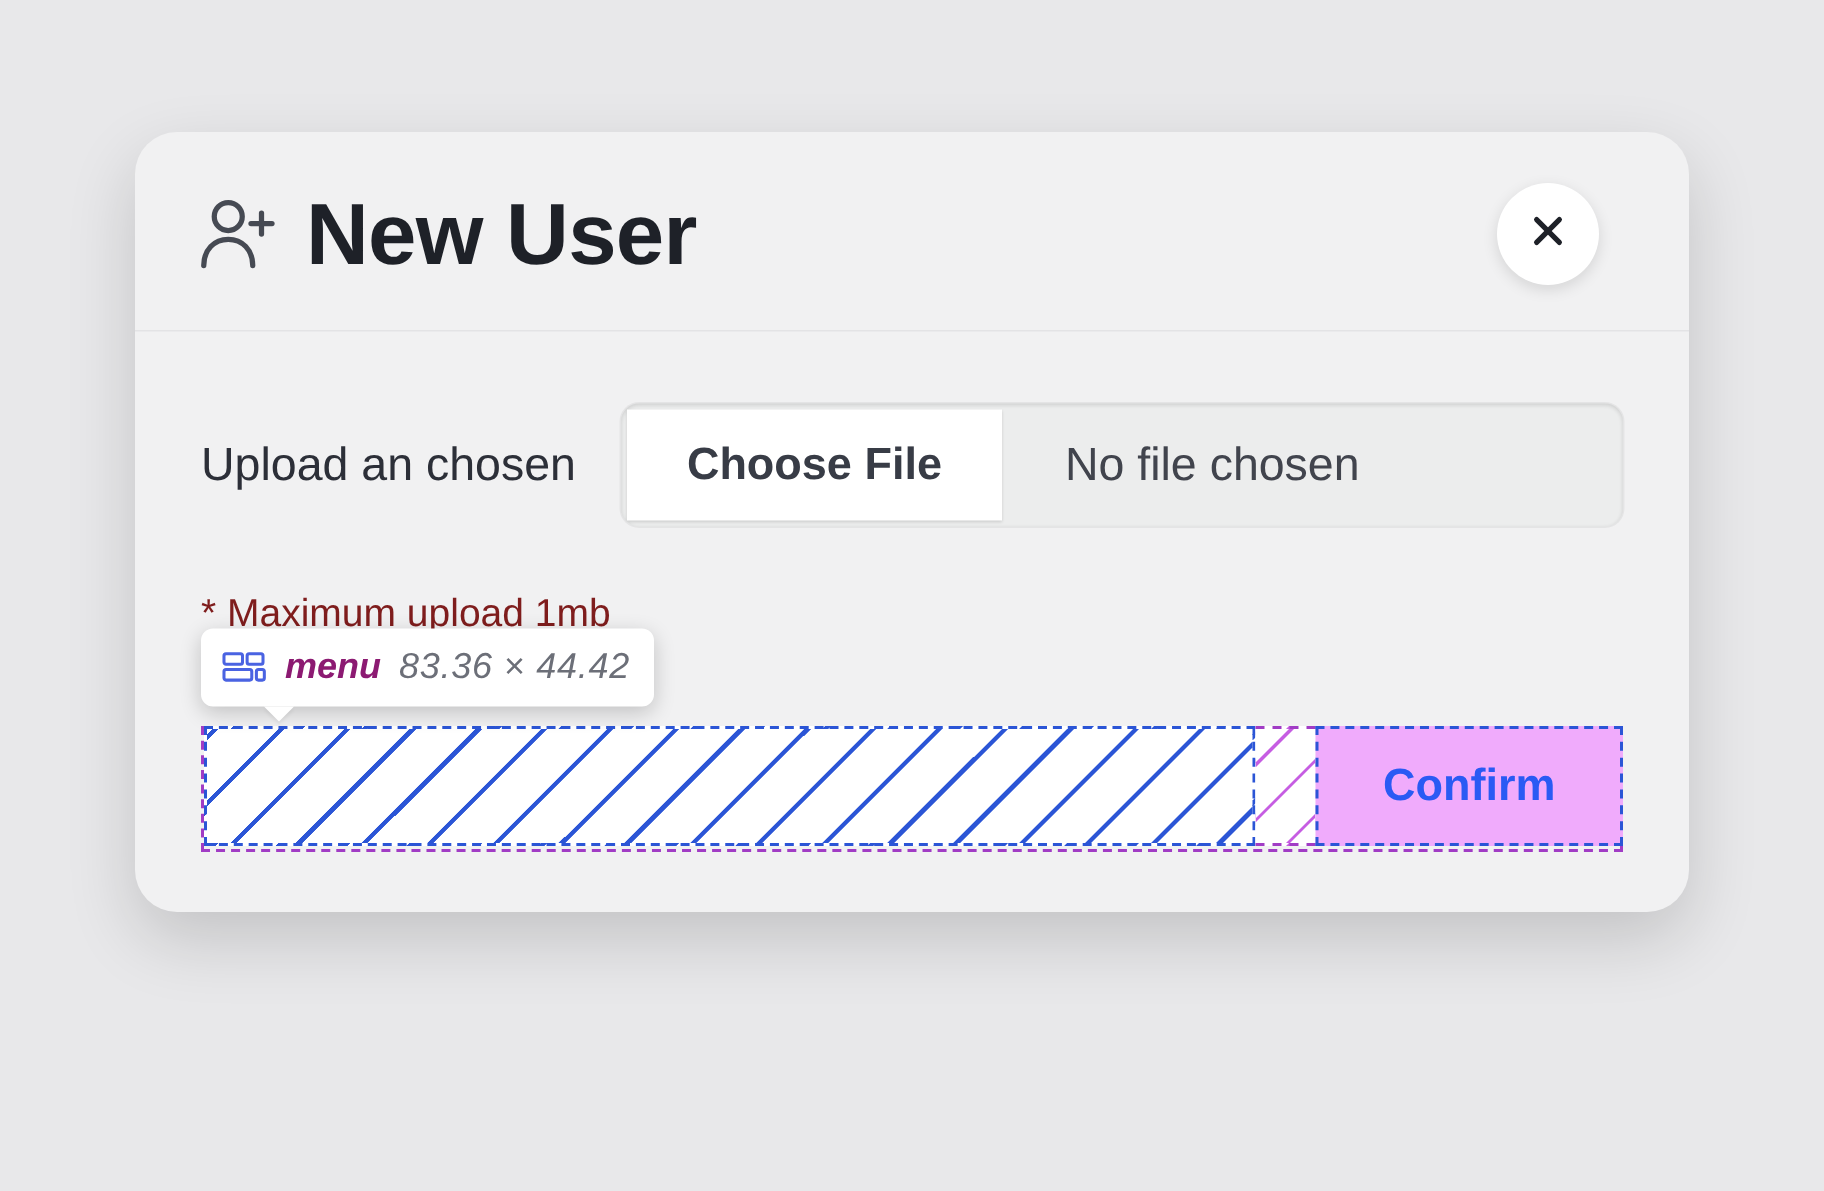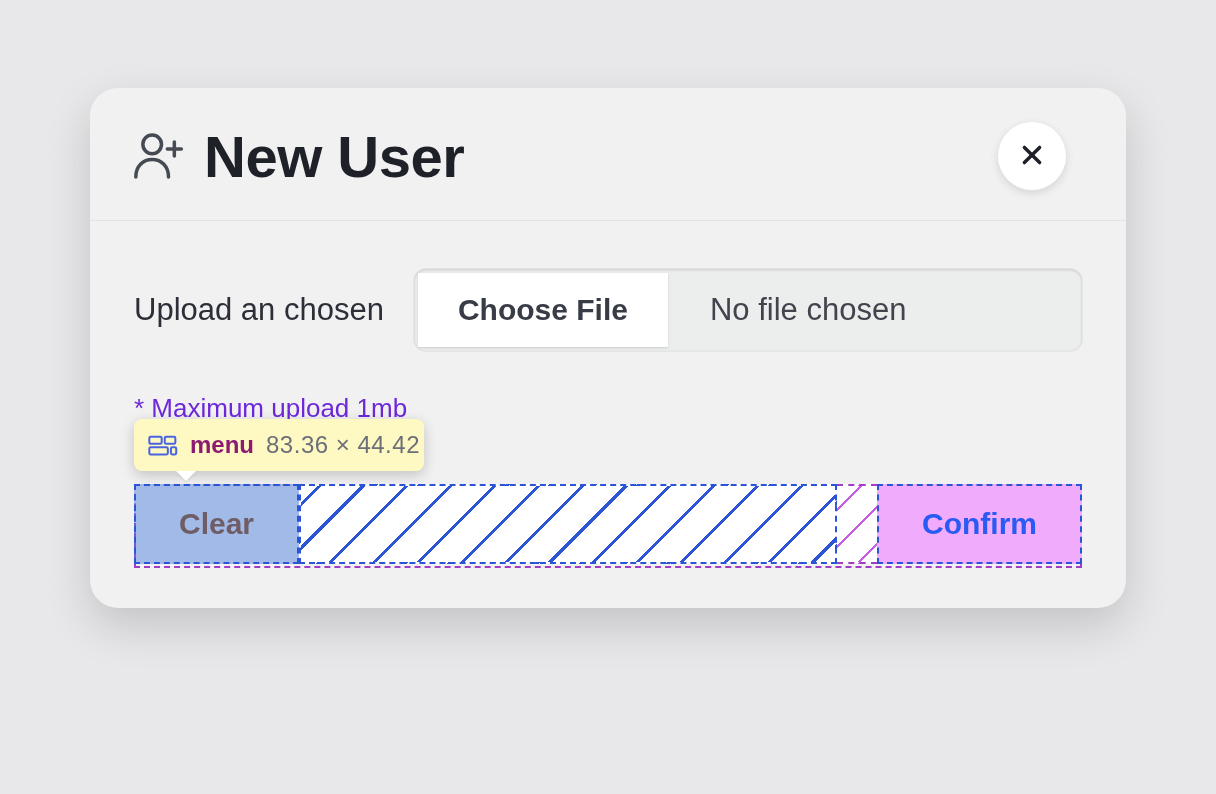--- a/index.html
+++ b/index.html
@@ -81,21 +81,21 @@
       flex: 1;
       display: flex;
       align-items: center;
       padding-left: 38px;
       font-size: 31px;
       color: #41444d;
     }
     .hint {
       margin-top: 42px;
       font-size: 26px;
-      color: #6d28d9;
+      color: #7f1d1d;
     }
 
     .modal-footer {
       padding: 32px 44px 40px 44px;
       position: relative;
     }
     .flex-row {
       display: flex;
       height: 84px;
       border: 2px dashed #a13cc5;
@@ -163,29 +163,30 @@
       border: 2px dashed #2b55d6;
       margin: -2px -2px -2px 0;
       color: #2a5af4;
       cursor: pointer;
     }
 
     .inspector-tooltip {
       position: absolute;
       left: 134px;
       top: 419px;
-      background: #fef9c3;
+      background: #ffffff;
       border-radius: 8px;
       box-shadow: 0 4px 14px rgba(0,0,0,0.2);
-      padding: 12px 4px 12px 14px;
+      padding: 12px 16px 12px 14px;
       display: flex;
       align-items: center;
       gap: 12px;
       z-index: 20;
       font-size: 24px;
+      font-style: italic;
     }
     .inspector-tooltip::after {
       content: "";
       position: absolute;
       left: 42px;
       bottom: -10px;
       width: 0;
       height: 0;
       border-left: 10px solid transparent;
       border-right: 10px solid transparent;
@@ -227,23 +228,20 @@
       <div class="file-picker">
         <button class="choose-file-btn">Choose File</button>
         <span class="file-chosen-text">No file chosen</span>
       </div>
     </div>
     <div class="hint">* Maximum upload 1mb</div>
   </div>
 
   <div class="modal-footer">
     <div class="flex-row">
-      <div class="flex-item clear-box">
-        <span>Clear</span>
-      </div>
       <div class="flex-item flex-spacer"></div>
       <div class="flex-item gap-stripe"></div>
       <div class="flex-item confirm-box">
         <span>Confirm</span>
       </div>
     </div>
   </div>
 
 </div>
 

